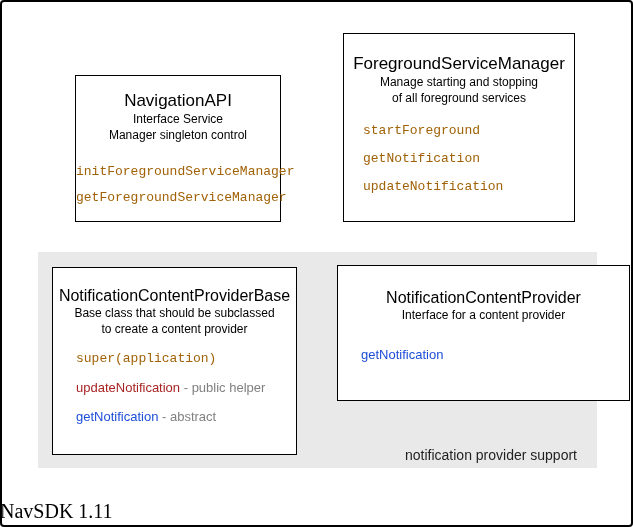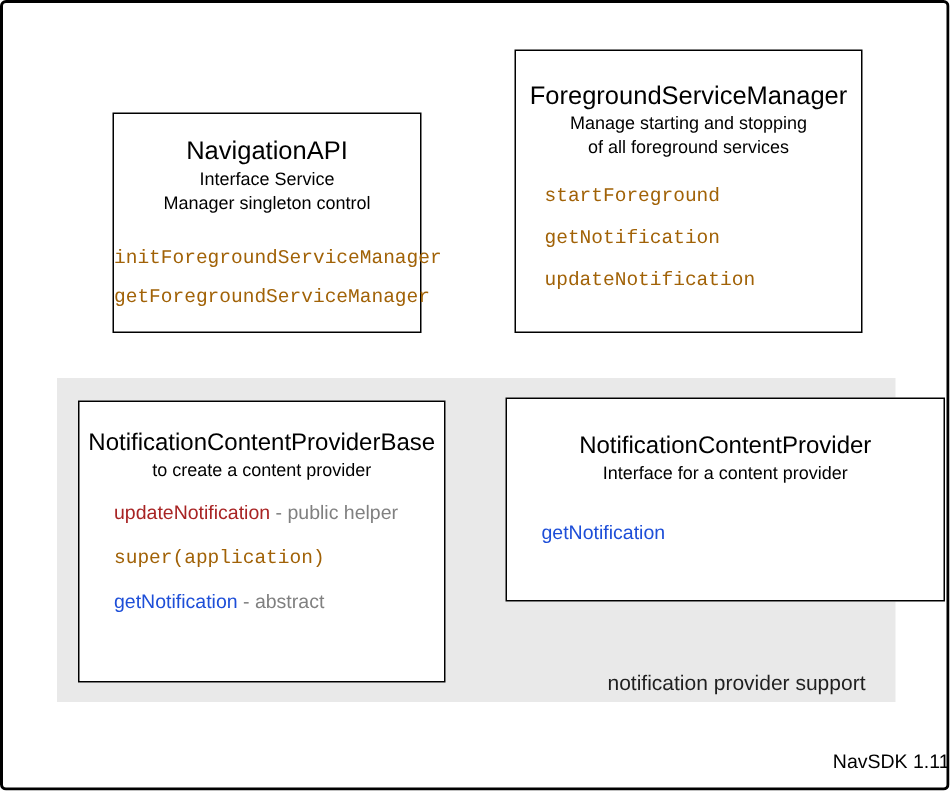--- a/index.html
+++ b/index.html
@@ -69,23 +69,24 @@
 
   .band-label {
     position: absolute;
     right: 20px; bottom: 5px;
     font-size: 14px;
     color: #1f1f1f;
   }
   .footer-label {
     position: absolute;
     left: 0; top: 500px; width: 100%;
-    text-align: right;
-    font-size: 13px;
+    text-align: left;
+    font-size: 20px;
     color: #000;
+    font-family: Liberation Serif, serif;
   }
 </style>
 </head>
 <body>
 
 <div class="frame"></div>
 
 <div class="gray-band">
   <div class="band-label">notification provider support</div>
 </div>
@@ -111,29 +112,30 @@
   <div class="methods left">
     <div class="method m-green">startForeground</div>
     <div class="method m-green">getNotification</div>
     <div class="method m-green">updateNotification</div>
   </div>
 </div>
 
 <div class="class-box box-ncpb">
   <div class="box-title">NotificationContentProviderBase</div>
   <div class="box-subtitle">
+    <div>Base class that should be subclassed</div>
     <div>to create a content provider</div>
   </div>
   <div class="methods left">
     <div class="method">
+      <span class="m-green">super(application)</span>
+    </div>
+    <div class="method">
       <span class="m-red">updateNotification</span>
       <span class="m-note">- public helper</span>
-    </div>
-    <div class="method">
-      <span class="m-green">super(application)</span>
     </div>
     <div class="method">
       <span class="m-blue">getNotification</span>
       <span class="m-note">- abstract</span>
     </div>
   </div>
 </div>
 
 <div class="class-box box-ncp">
   <div class="box-title">NotificationContentProvider</div>

